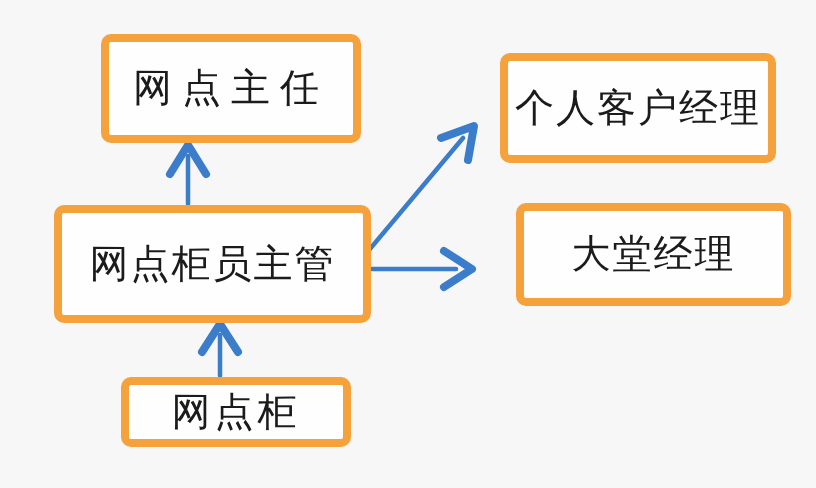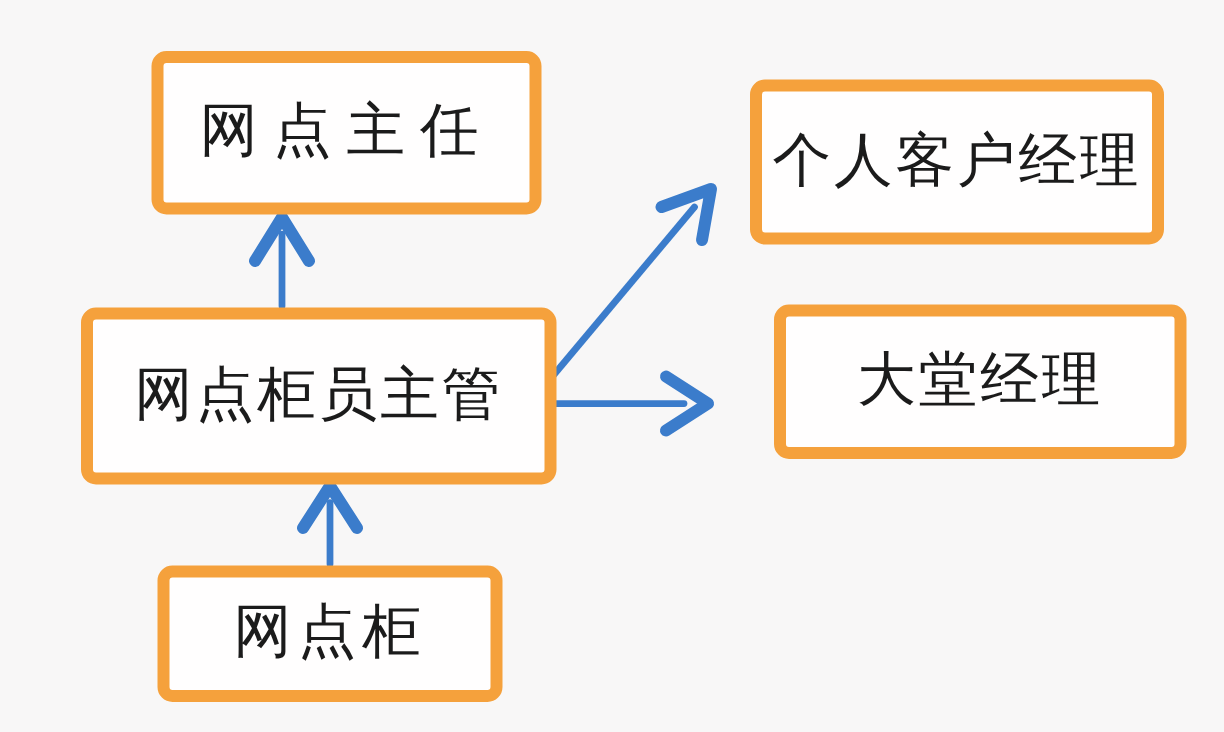--- a/index.html
+++ b/index.html
@@ -38,21 +38,21 @@
     letter-spacing: 2px;
     line-height: 1;
     white-space: nowrap;
     margin-left: 24px;
   }
   .node .label {
     transform: translateY(-1px);
   }
   .node-branch-director      { left: 77px;  top: 34px;  width: 260px; height: 109px; letter-spacing: 10px; }
   .node-teller-supervisor    { left: 30px;  top: 205px; width: 317px; height: 118px; }
-  .node-branch-counter       { left: 81px;  top: 377px; width: 230px; height: 91px;  letter-spacing: 4px; text-align: center; }
+  .node-branch-counter       { left: 97px;  top: 377px; width: 230px; height: 70px;  letter-spacing: 4px; text-align: center; }
   .node-personal-customer-manager { left: 476px; top: 53px;  width: 276px; height: 110px; }
   .node-lobby-manager        { left: 492px; top: 203px; width: 275px; height: 103px; }
 
   .shaft   { fill: none; stroke-width: 4.5; stroke-linecap: round; }
   .chevron { fill: none; stroke-width: 8;   stroke-linecap: round; stroke-linejoin: round; }
 </style>
 </head>
 <body>
 
 <div class="stage">

